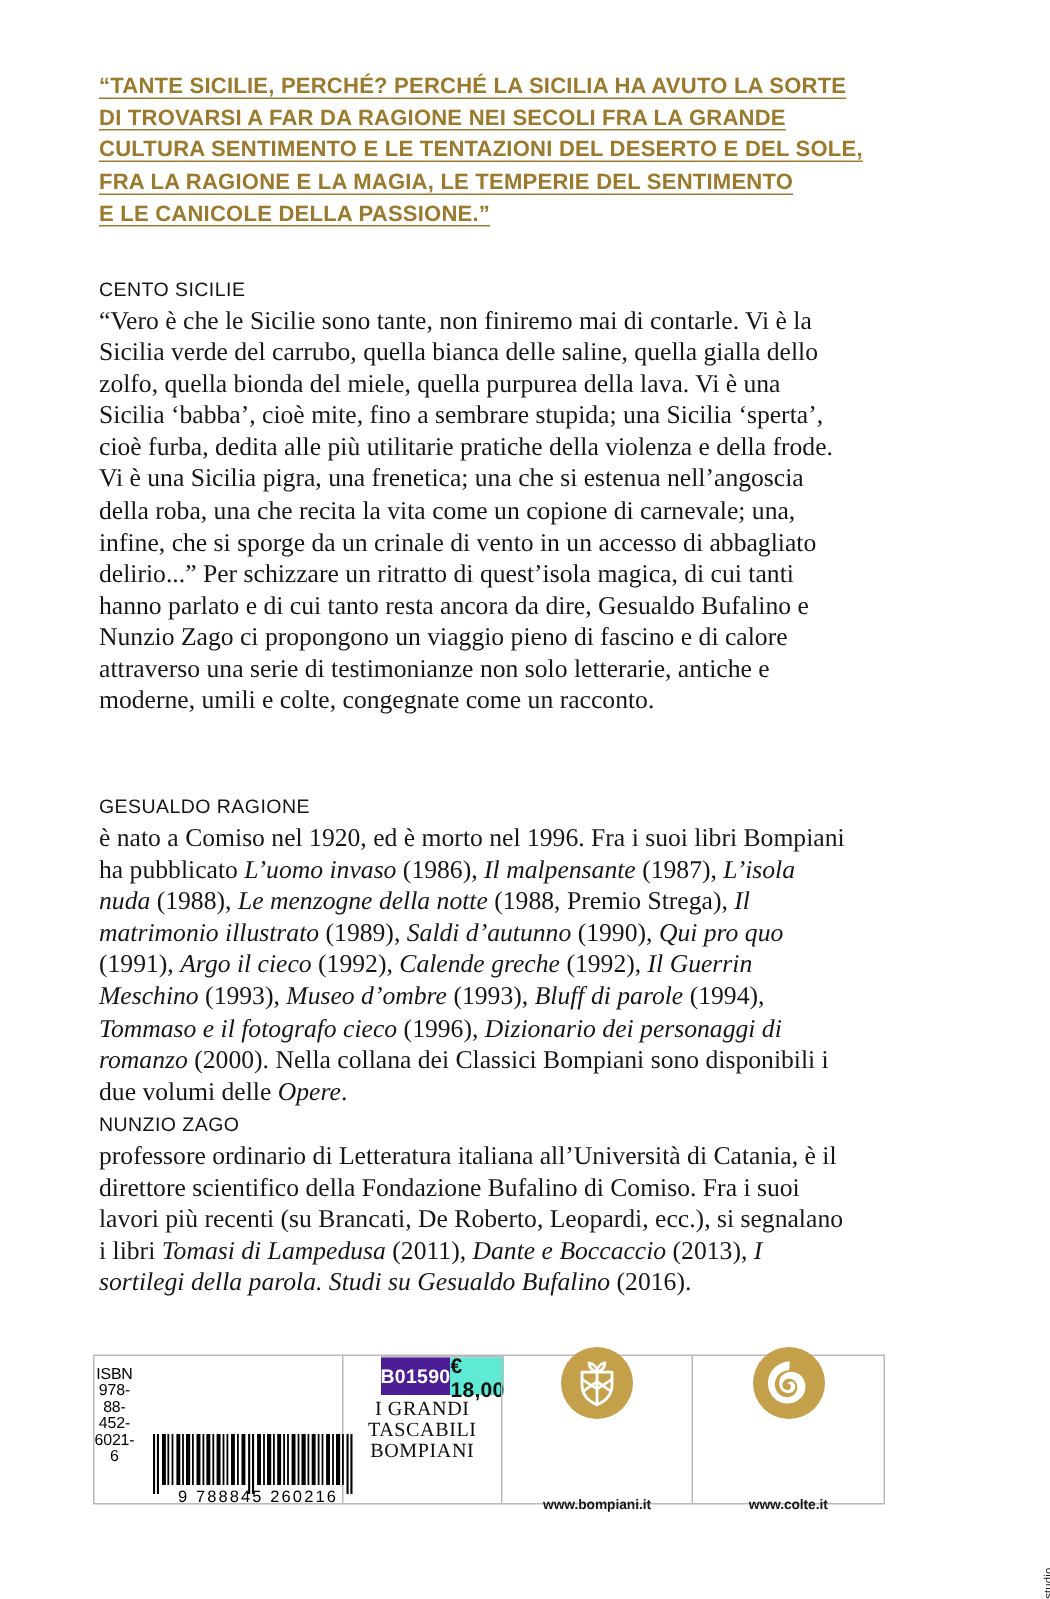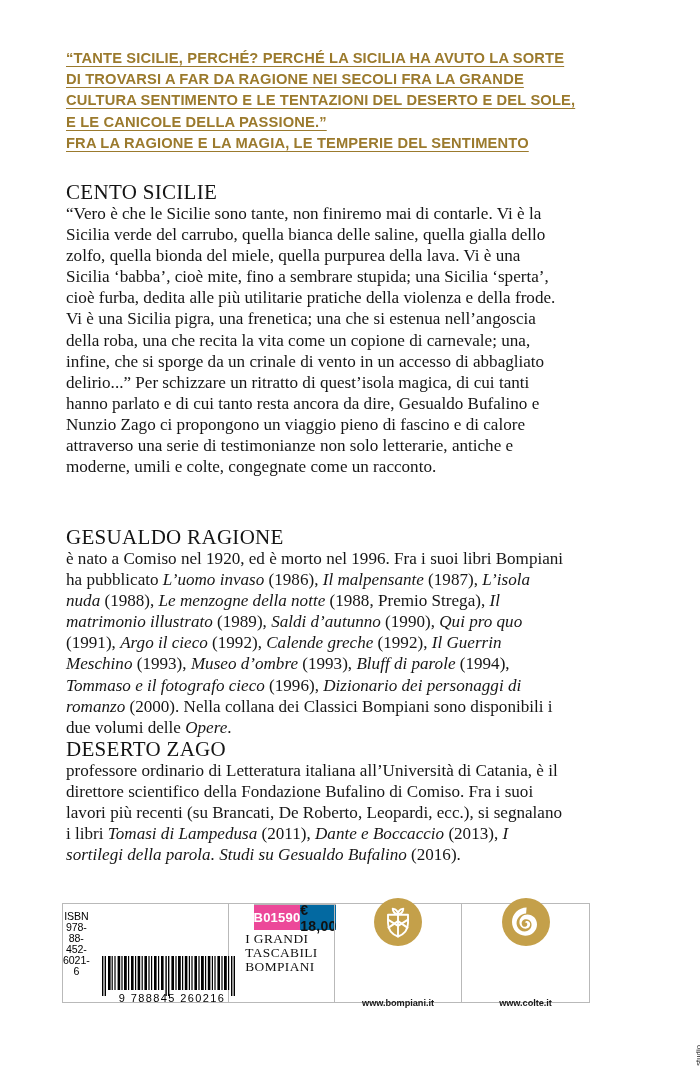--- a/index.html
+++ b/index.html
@@ -44,22 +44,22 @@
     white-space: nowrap;
   }
 
   
   .section {
     position: absolute;
     left: 66px;
     width: 500px;
   }
   .sec-heading {
-    font-family: Liberation Serif, serif;
-    font-size: 21px;
+    font-family: Liberation Sans, sans-serif;
+    font-size: 13px;
     line-height: 19px;
     letter-spacing: 0.3px;
     color: #141414;
     margin: 0 0 1px 0;
     font-weight: normal;
   }
   .sec-body {
     font-family: "Liberation Serif", serif;
     font-size: 17.1px;
     line-height: 21.1px;
@@ -135,49 +135,50 @@
     box-sizing: border-box;
   }
   .bars svg { display: block; }
   .pricerow {
     height: 25px;
     display: flex;
     border-top: 1px solid #b9b9b9;
   }
   .code-box {
     flex: 1;
-    background: #ec4899;
+    background: #4c1d95;
     color: #ffffff;
     font-family: "Liberation Sans", sans-serif;
     font-weight: bold;
     font-size: 13px;
     display: flex;
     align-items: center;
     justify-content: center;
     letter-spacing: 0.2px;
   }
   .price-box {
     flex: 1;
-    background: #0369a1;
+    background: #5eead4;
     color: #111111;
     font-family: "Liberation Sans", sans-serif;
     font-weight: bold;
     font-size: 14px;
     display: flex;
     align-items: center;
     justify-content: center;
     letter-spacing: 0.2px;
   }
 
   
   .collana {
     font-family: "Liberation Serif", serif;
     font-size: 13.4px;
     line-height: 14.2px;
     letter-spacing: 0.4px;
+    text-align: center;
     color: #0f0f0f;
   }
   .collana span { display: block; white-space: nowrap; }
 
   
   .logo-mark {
     width: 48px;
     height: 48px;
     margin-bottom: 9px;
   }
@@ -208,36 +209,36 @@
 </style>
 </head>
 <body>
 
 <div class="page">
 
   <div class="pullquote">
     <span class="ql">“TANTE SICILIE, PERCHÉ? PERCHÉ LA SICILIA HA AVUTO LA SORTE</span>
     <span class="ql">DI TROVARSI A FAR DA RAGIONE NEI SECOLI FRA LA GRANDE</span>
     <span class="ql">CULTURA SENTIMENTO E LE TENTAZIONI DEL DESERTO E DEL SOLE,</span>
+    <span class="ql">FRA LA RAGIONE E LA MAGIA, LE TEMPERIE DEL SENTIMENTO</span>
     <span class="ql">E LE CANICOLE DELLA PASSIONE.”</span>
-    <span class="ql">FRA LA RAGIONE E LA MAGIA, LE TEMPERIE DEL SENTIMENTO</span>
   </div>
 
   <div class="section" id="section-cento">
     <div class="sec-heading">CENTO SICILIE</div>
     <p class="sec-body">“Vero è che le Sicilie sono tante, non finiremo mai di contarle. Vi è la Sicilia verde del carrubo, quella bianca delle saline, quella gialla dello zolfo, quella bionda del miele, quella purpurea della lava. Vi è una Sicilia ‘babba’, cioè mite, fino a sembrare stupida; una Sicilia ‘sperta’, cioè furba, dedita alle più utilitarie pratiche della violenza e della frode. Vi è una Sicilia pigra, una frenetica; una che si estenua nell’angoscia della roba, una che recita la vita come un copione di carnevale; una, infine, che si sporge da un crinale di vento in un accesso di abbagliato delirio...” Per schizzare un ritratto di quest’isola magica, di cui tanti hanno parlato e di cui tanto resta ancora da dire, Gesualdo Bufalino e Nunzio Zago ci propongono un viaggio pieno di fascino e di calore attraverso una serie di testimonianze non solo letterarie, antiche e moderne, umili e colte, congegnate come un racconto.</p>
   </div>
 
   <div class="section" id="section-bufalino">
     <div class="sec-heading">GESUALDO RAGIONE</div>
     <p class="sec-body">è nato a Comiso nel 1920, ed è morto nel 1996. Fra i suoi libri Bompiani ha pubblicato <i>L’uomo invaso</i> (1986), <i>Il malpensante</i> (1987), <i>L’isola nuda</i> (1988), <i>Le menzogne della notte</i> (1988, Premio Strega), <i>Il matrimonio illustrato</i> (1989), <i>Saldi d’autunno</i> (1990), <i>Qui pro quo</i> (1991), <i>Argo il cieco</i> (1992), <i>Calende greche</i> (1992), <i>Il Guerrin Meschino</i> (1993), <i>Museo d’ombre</i> (1993), <i>Bluff di parole</i> (1994), <i>Tommaso e il fotografo cieco</i> (1996), <i>Dizionario dei personaggi di romanzo</i> (2000). Nella collana dei Classici Bompiani sono disponibili i due volumi delle <i>Opere</i>.</p>
   </div>
 
   <div class="section" id="section-zago">
-    <div class="sec-heading">DESERTO ZAGO</div>
+    <div class="sec-heading">NUNZIO ZAGO</div>
     <p class="sec-body">professore ordinario di Letteratura italiana all’Università di Catania, è il direttore scientifico della Fondazione Bufalino di Comiso. Fra i suoi lavori più recenti (su Brancati, De Roberto, Leopardi, ecc.), si segnalano i libri <i>Tomasi di Lampedusa</i> (2011), <i>Dante e Boccaccio</i> (2013), <i>I sortilegi della parola. Studi su Gesualdo Bufalino</i> (2016).</p>
   </div>
 
   <div class="footer">
 
     <div class="footer-cell cell-barcode">
       <div class="barcode-wrap">
         <div class="isbn-text">ISBN 978-88-452-6021-6</div>
         <div class="bars">
           <svg width="140" height="46" viewBox="0 0 140 46" aria-hidden="true">

